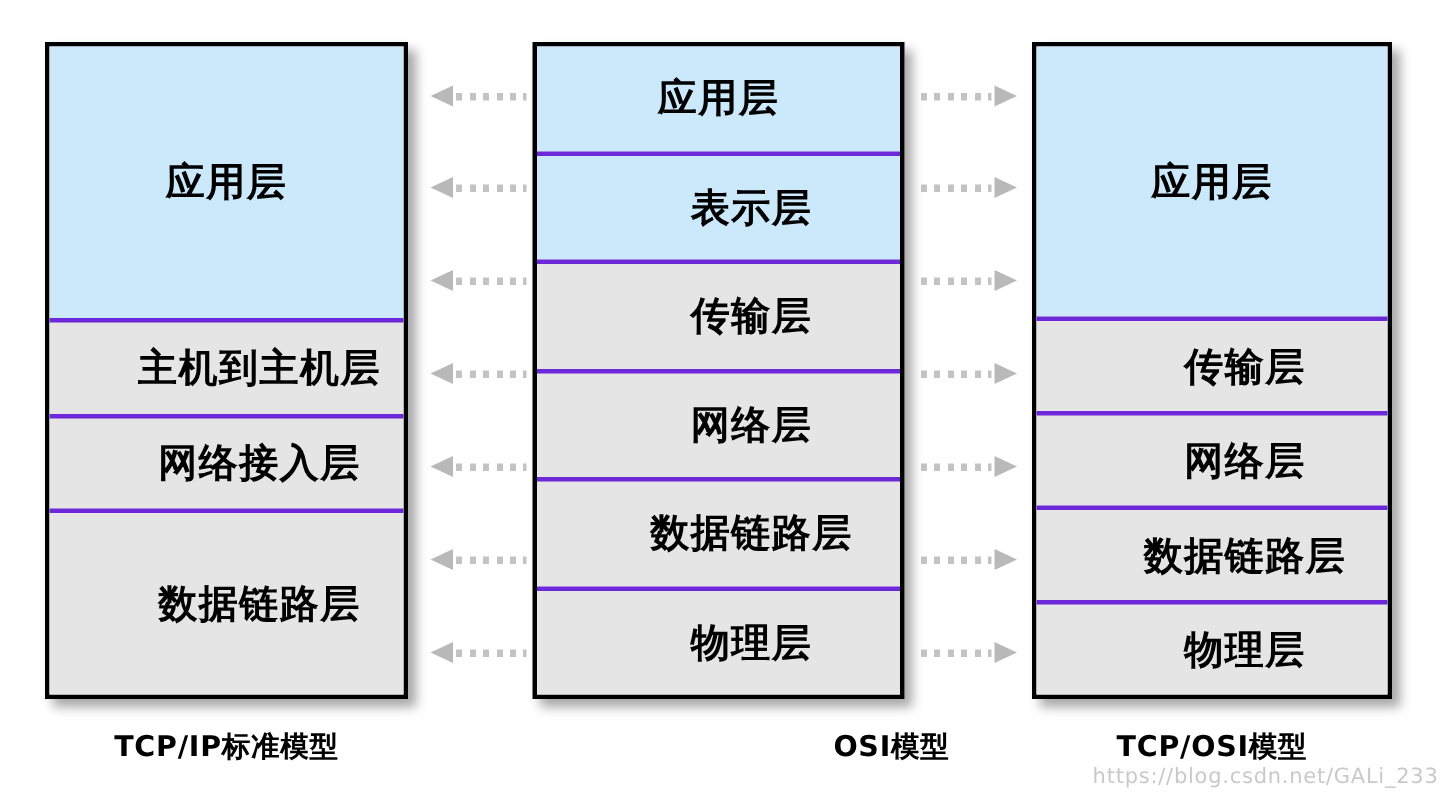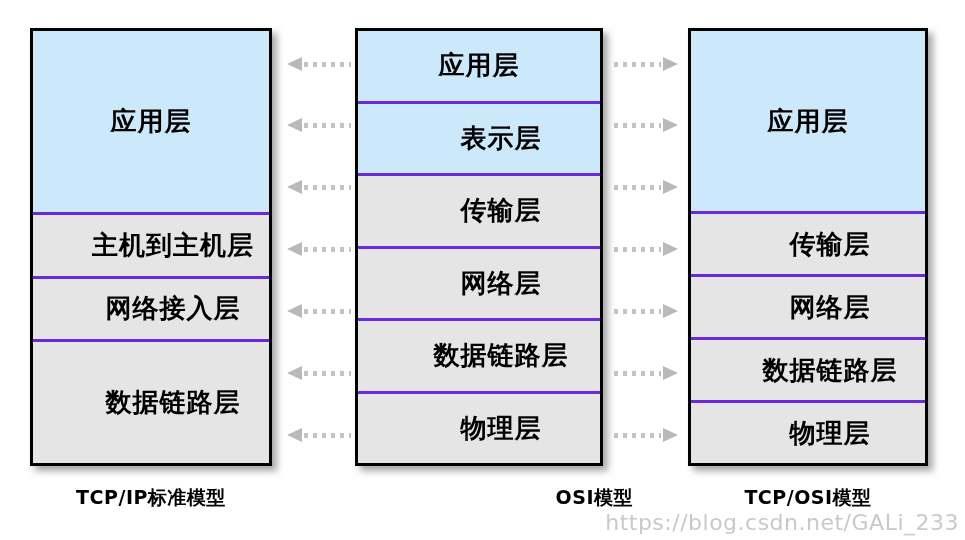--- a/index.html
+++ b/index.html
@@ -85,21 +85,21 @@
   }
   .title-left   { left: 0px;   width: 302px; }
   .title-middle { left: 325px; width: 308px; text-align: right; }
   .title-right  { left: 658px; width: 300px; }
 
   
   .watermark {
     position: absolute;
     top: 510px;
     right: 6px;
-    font-size: 22px;
+    font-size: 14px;
     color: rgba(195, 195, 195, 0.9);
     font-weight: normal;
     letter-spacing: 0.5px;
     z-index: 5;
   }
 </style>
 </head>
 <body>
 
 <div class="canvas">

